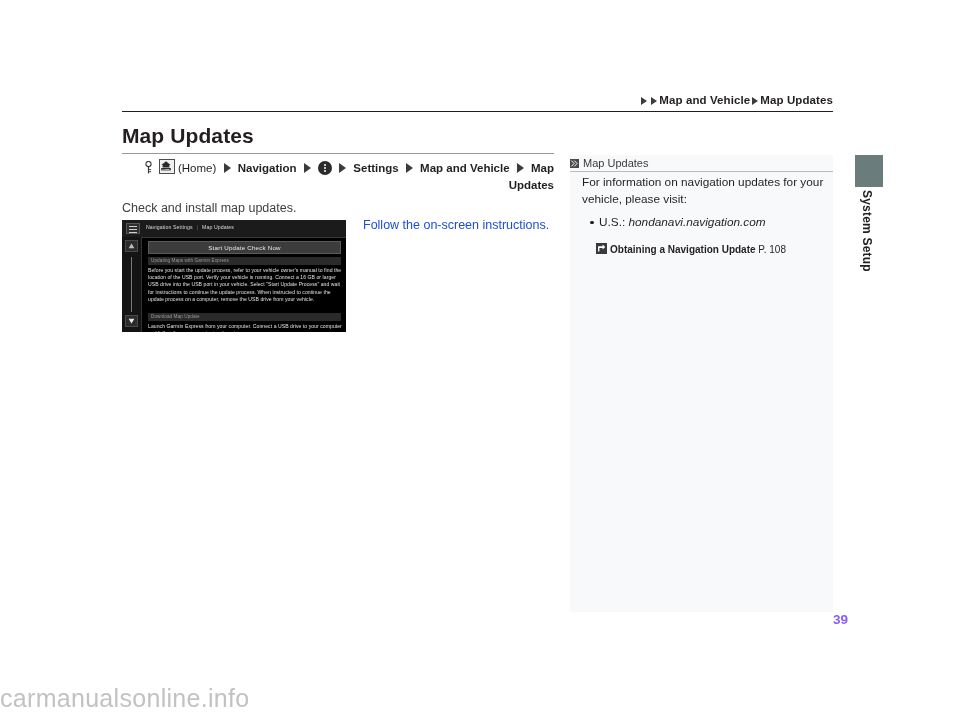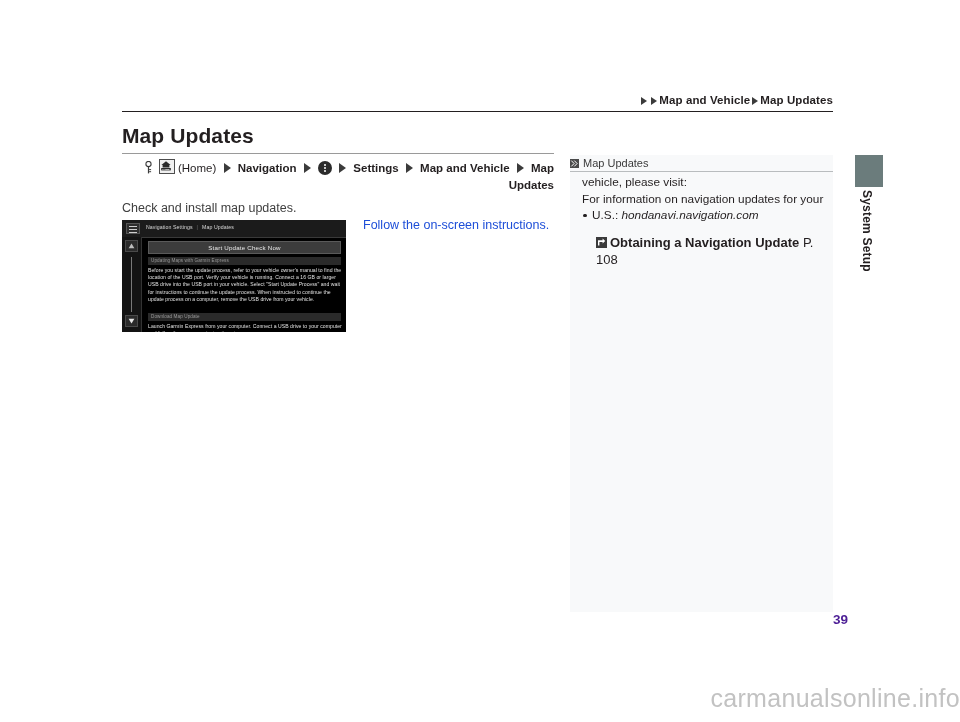--- a/index.html
+++ b/index.html
@@ -318,35 +318,35 @@
     color: #231f20;
   }
   #side-body ul {
     list-style: none;
     margin: 0;
     padding: 0;
   }
   #side-body li {
     position: relative;
     padding-left: 10px;
-    margin: 0;
+    margin: 7px;
   }
   #side-body li:before {
     content: "";
     position: absolute;
     left: 1px; top: 6.5px;
     width: 3.5px; height: 3.5px;
     border-radius: 50%;
     background: #231f20;
   }
   #side-body .ital { font-style: italic; }
   #side-ref {
     margin-top: 10px;
     padding-left: 14px;
-    font-size: 13px;
+    font-size: 10px;
     line-height: 17px;
   }
   #side-ref .refarrow {
     display: inline-block;
     width: 11px; height: 11px;
     position: relative;
     top: 1px;
     margin-right: 3px;
   }
   #side-ref .refbold { font-weight: bold; }
@@ -376,30 +376,30 @@
 
   
   #page-number {
     position: absolute;
     left: 833px;
     top: 612px;
     width: 40px;
     text-align: left;
     font-size: 13.5px;
     font-weight: bold;
-    color: #4c1d95;
+    color: #8b5cf6;
   }
 
   
   #watermark {
     position: absolute;
     left: 0;
     top: 684px;
     width: 960px;
-    text-align: right;
+    text-align: left;
     font-size: 25px;
     color: #c2c2c2;
     letter-spacing: .3px;
     font-family: "Liberation Sans", sans-serif;
   }
 </style>
 </head>
 <body>
 
 <div id="top-breadcrumb">
@@ -487,22 +487,22 @@
     <svg width="9" height="9" viewBox="0 0 9 9">
       <rect x="0" y="0" width="9" height="9" fill="#4a4a4a"></rect>
       <path d="M1.3 1.6 L4.1 4.5 L1.3 7.4 M4.3 1.6 L7.1 4.5 L4.3 7.4" fill="none" stroke="#ffffff" stroke-width="1"></path>
     </svg>
   </span>
   <span>Map Updates</span>
 </div>
 <div id="side-head-rule"></div>
 
 <div id="side-body">
+  <div>For information on navigation updates for your</div>
   <div>vehicle, please visit:</div>
-  <div>For information on navigation updates for your</div>
   <ul>
     <li><span>U.S.: </span><span class="ital">hondanavi.navigation.com</span></li>
   </ul>
   <div id="side-ref">
     <span class="refarrow">
       <svg width="11" height="11" viewBox="0 0 11 11">
         <rect x="0" y="0" width="11" height="11" fill="#3a3a3a"></rect>
         <path d="M2 3.2 L6.6 3.2 L6.6 1.6 L9.2 4.1 L6.6 6.6 L6.6 5 L3.4 5 L3.4 8.6 L2 8.6 Z" fill="#ffffff"></path>
       </svg>
     </span><span class="refbold">Obtaining a Navigation Update</span> <span>P. 108</span>

